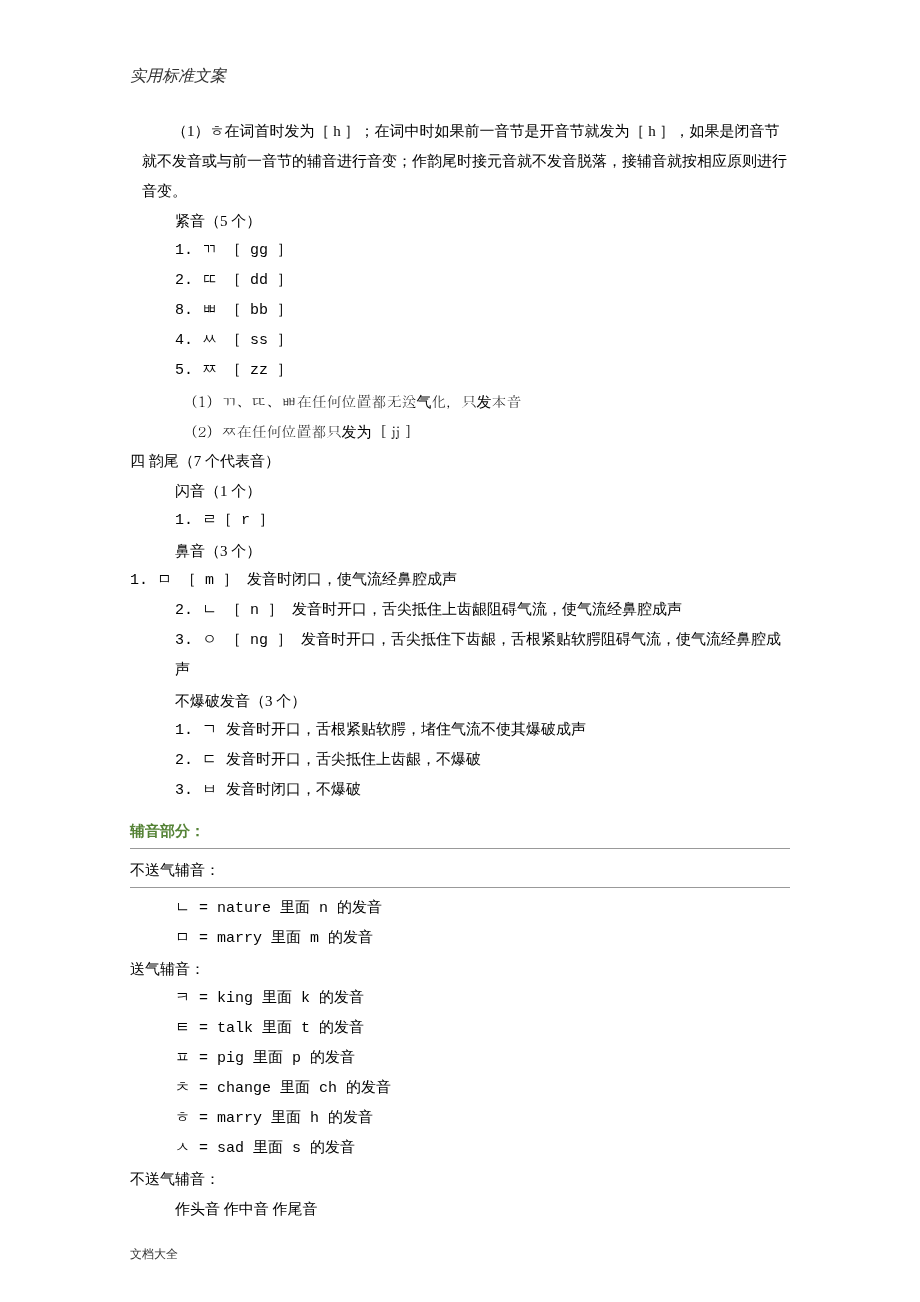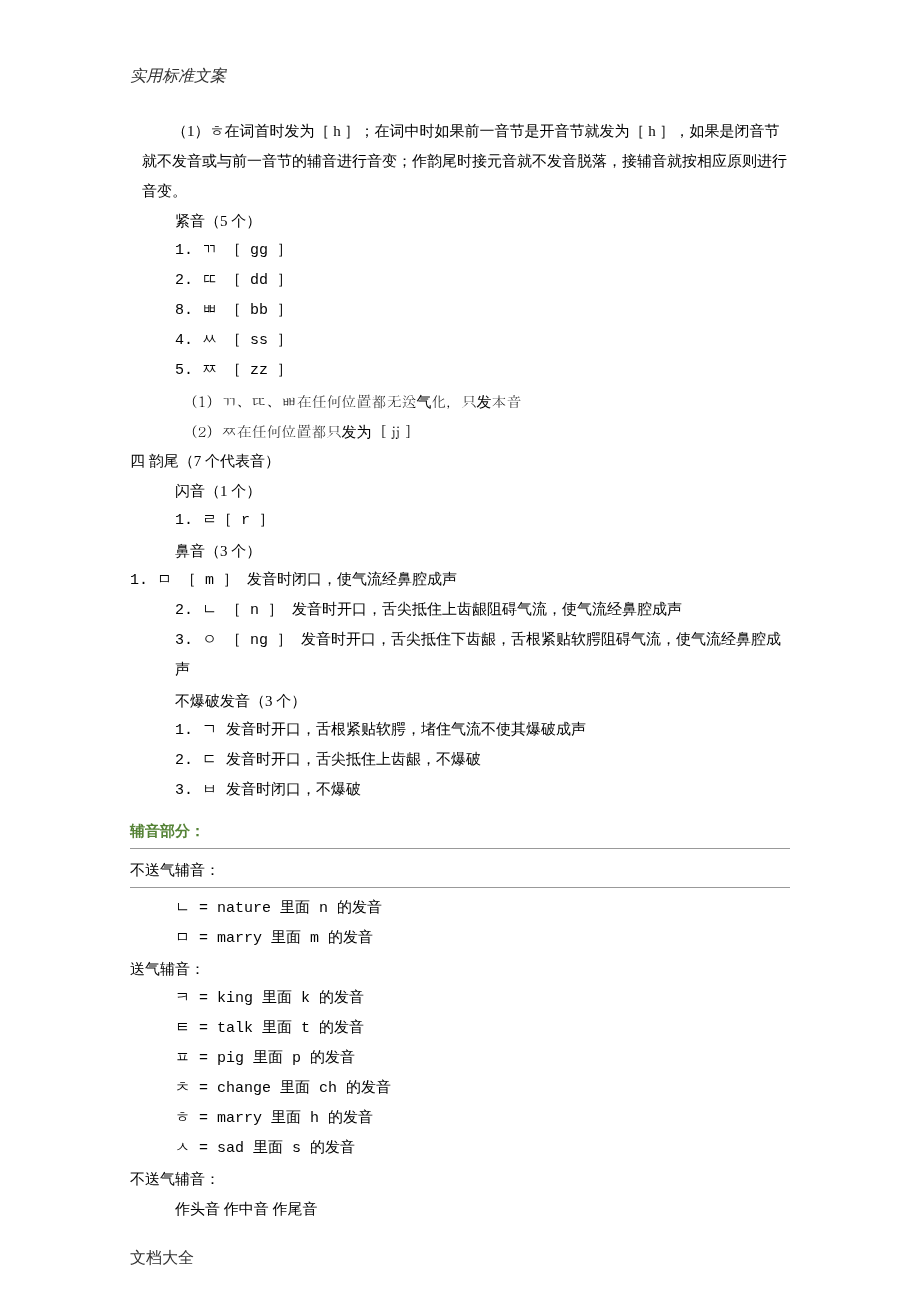--- a/index.html
+++ b/index.html
@@ -42,21 +42,21 @@
       color: #548235;
       font-weight: bold;
       margin-top: 10px;
     }
     .hr-line {
       border: none;
       border-top: 1px solid #999;
       margin: 2px 0 6px 0;
     }
     .footer-note {
-      font-size: 16px;
+      font-size: 12px;
       color: #333;
       margin-top: 18px;
     }
     .jamo {
       font-family: "Malgun Gothic", "Batang", sans-serif;
     }
     .mono {
       font-family: Consolas, "Courier New", monospace;
     }
     .row-three {

